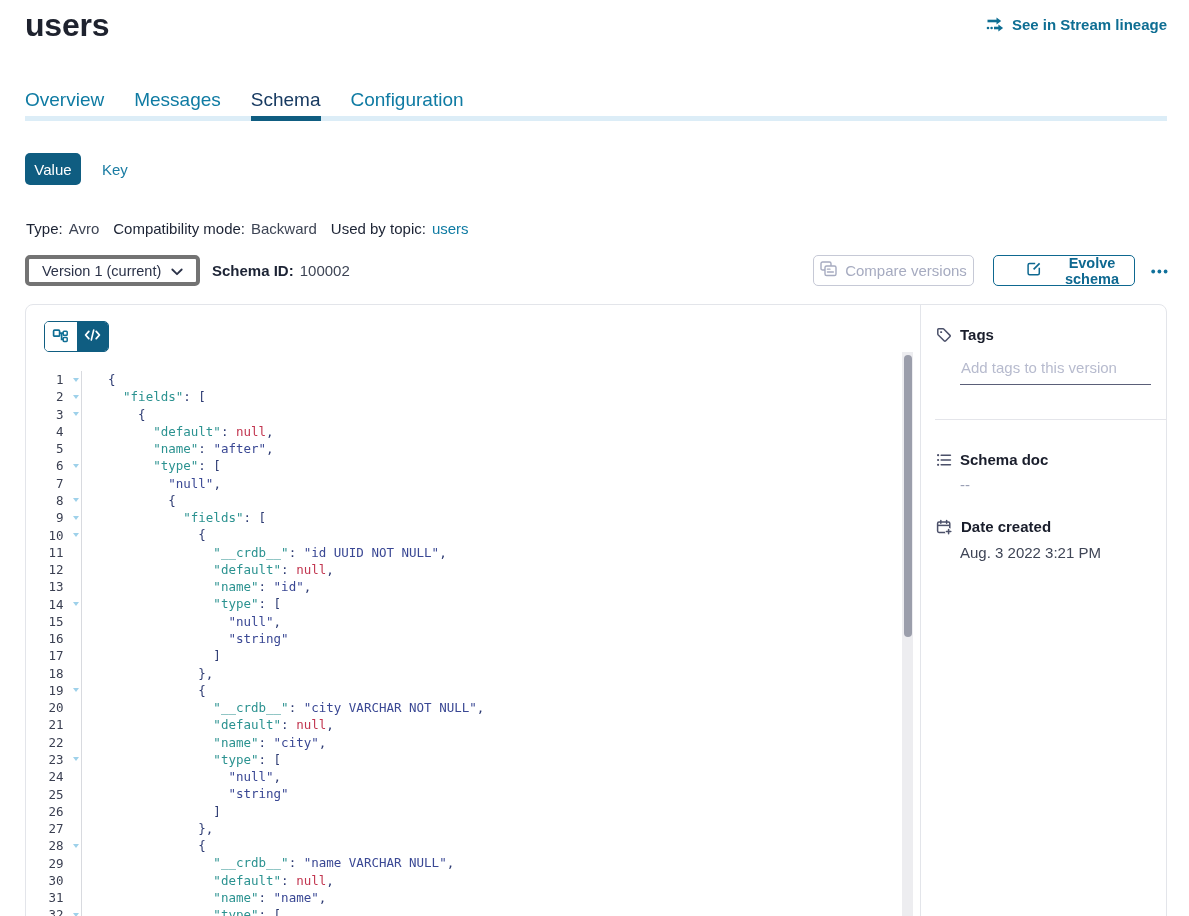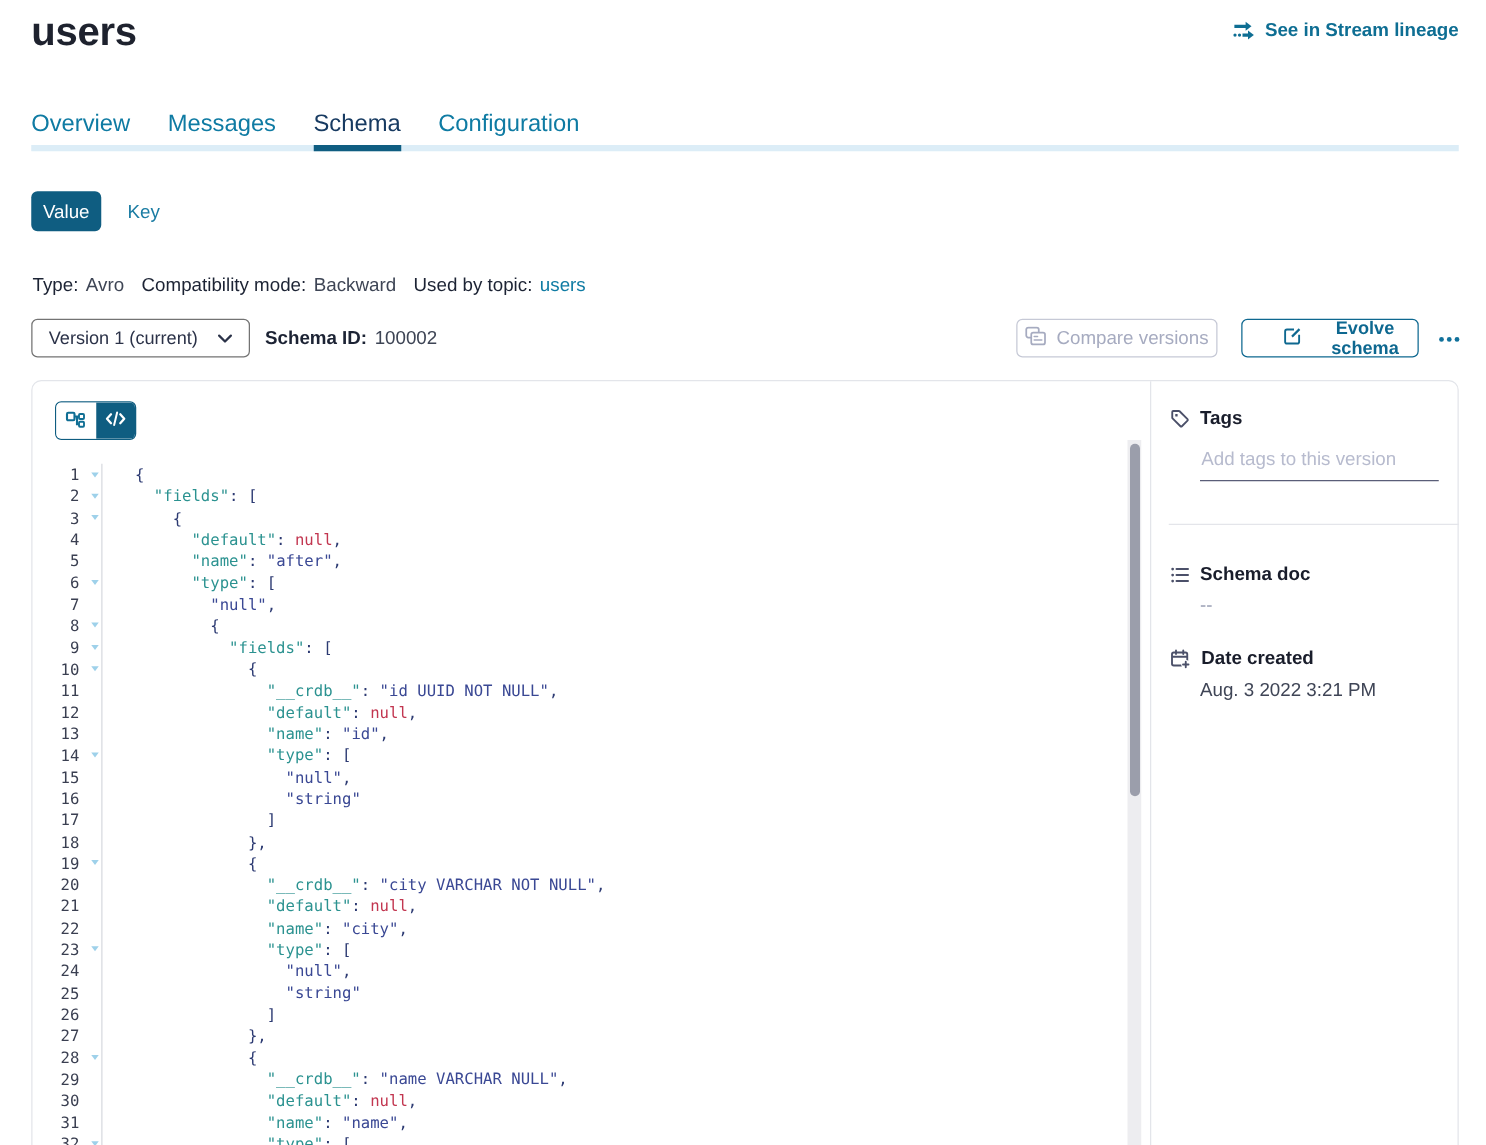--- a/index.html
+++ b/index.html
@@ -58,21 +58,21 @@
     font-size:15px; line-height:18px;
   }
   .meta-pair { display:flex; gap:6px; }
   .meta-label { font-weight:400; color:#1c2334; }
   .meta-value { color:#3e4555; }
   .meta-value.link { color:#0f7ba3; cursor:pointer; }
 
   
   .version-select {
     position:absolute; left:25px; top:255px; width:175px; height:31px;
-    border:1px solid #737373; border-radius:5px; background:#fff;
+    border:4px solid #737373; border-radius:5px; background:#fff;
     display:flex; align-items:center; justify-content:space-between;
     padding:0 13px; cursor:pointer;
   }
   .version-select .sel-text { font-size:14.5px; color:#2b3248; }
   .schema-id-wrap {
     position:absolute; left:212px; top:262px; display:flex; gap:6px;
     font-size:15px; line-height:18px;
   }
   .schema-id-label { font-weight:700; color:#1c2334; }
   .schema-id-value { color:#3e4555; }

